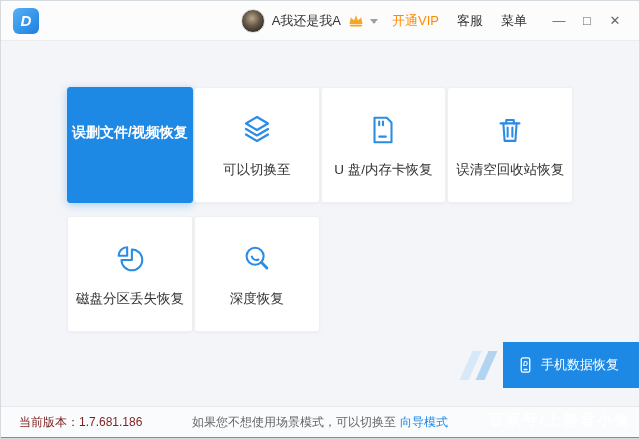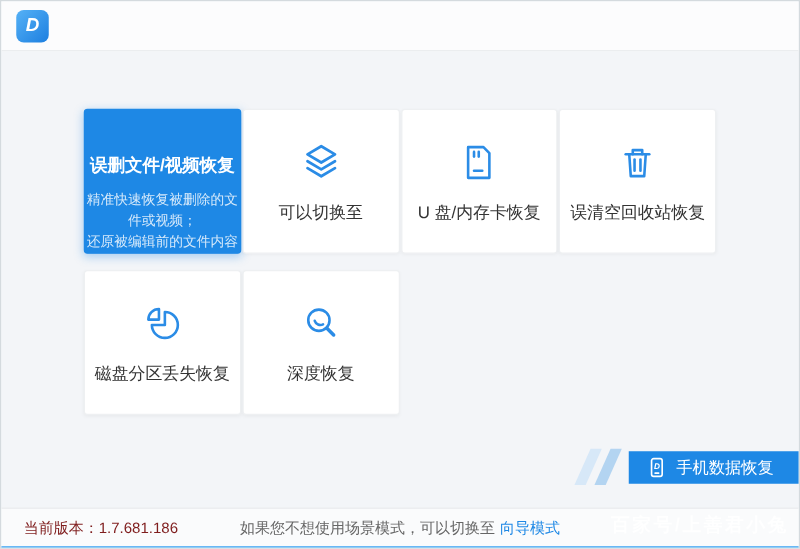--- a/index.html
+++ b/index.html
@@ -63,21 +63,21 @@
     justify-content:flex-start; padding-top:36px;
   }
   .card.selected .sel-title { color:#fff; font-size:14px; font-weight:bold; margin-bottom:10px; }
   .card.selected .sel-desc { color:rgba(255,255,255,.82); font-size:11px; line-height:17px; text-align:center; }
   
   .phone-wrap { position:absolute; right:0; bottom:18px; display:flex; align-items:center; }
   .stripe { width:9px; height:29px; transform:skewX(-24deg); margin-right:7px; }
   .stripe.s1 { background:#d7e8f8; }
   .stripe.s2 { background:#b3d4f1; margin-right:12px; }
   .phone-btn {
-    height:26px; background:#1e88e5; color:#fff; font-size:13px;
+    height:46px; background:#1e88e5; color:#fff; font-size:13px;
     display:flex; align-items:center; padding:0 20px 0 14px; cursor:pointer;
   }
   .phone-btn svg { margin-right:7px; }
   
   .footer {
     height:34px; background:#fafbfc; border-top:1px solid #e7e9eb;
     border-bottom:3px solid #38a2f2;
     display:flex; align-items:center; position:relative; font-size:12px;
   }
   .version { color:#7f1d1d; padding-left:18px; }
@@ -90,31 +90,46 @@
     position:absolute; right:8px; top:4px; font-size:15px; font-weight:bold;
     color:rgba(255,255,255,.85); letter-spacing:2px; pointer-events:none;
   }
 </style>
 </head>
 <body>
 
 <div class="titlebar">
   <div class="logo">D</div>
 
+  <div class="titlebar-right">
+    <div class="avatar"></div>
+    <span class="username">A我还是我A</span>
+    <span class="crown">
+      <svg width="16" height="13" viewBox="0 0 16 13">
+        <path d="M1.5 10 L2.8 3.6 L6.1 6.6 L8 1.2 L9.9 6.6 L13.2 3.6 L14.5 10 Z" fill="#f5a623"></path>
+        <rect x="1.8" y="10.8" width="12.4" height="1.6" rx="0.8" fill="#f5a623"></rect>
+      </svg>
+    </span>
+    <span class="caret"></span>
+    <span class="vip">开通VIP</span>
+    <span class="tb-link">客服</span>
+    <span class="tb-link">菜单</span>
+    <div class="win-btns">
+      <span class="win-btn">—</span>
+      <span class="win-btn">□</span>
+      <span class="win-btn">✕</span>
+    </div>
+  </div>
 </div>
 
 <div class="main">
   <div class="cards">
 
     <div class="card selected">
       <div class="sel-title">误删文件/视频恢复</div>
-      <div class="sel-desc">
-        <div>精准快速恢复被删除的文件或视频；</div>
-        <div>还原被编辑前的文件内容</div>
-      </div>
     </div>
 
     <div class="card">
       <span class="icon">
         <svg width="36" height="36" viewBox="0 0 36 36" fill="none" stroke="#2b8ce6" stroke-width="2.2" stroke-linejoin="round" stroke-linecap="round">
           <path d="M18 5 L29 11.5 L18 18 L7 11.5 Z"></path>
           <path d="M7 17 L18 23.5 L29 17"></path>
           <path d="M7 22.5 L18 29 L29 22.5"></path>
         </svg>
       </span>

